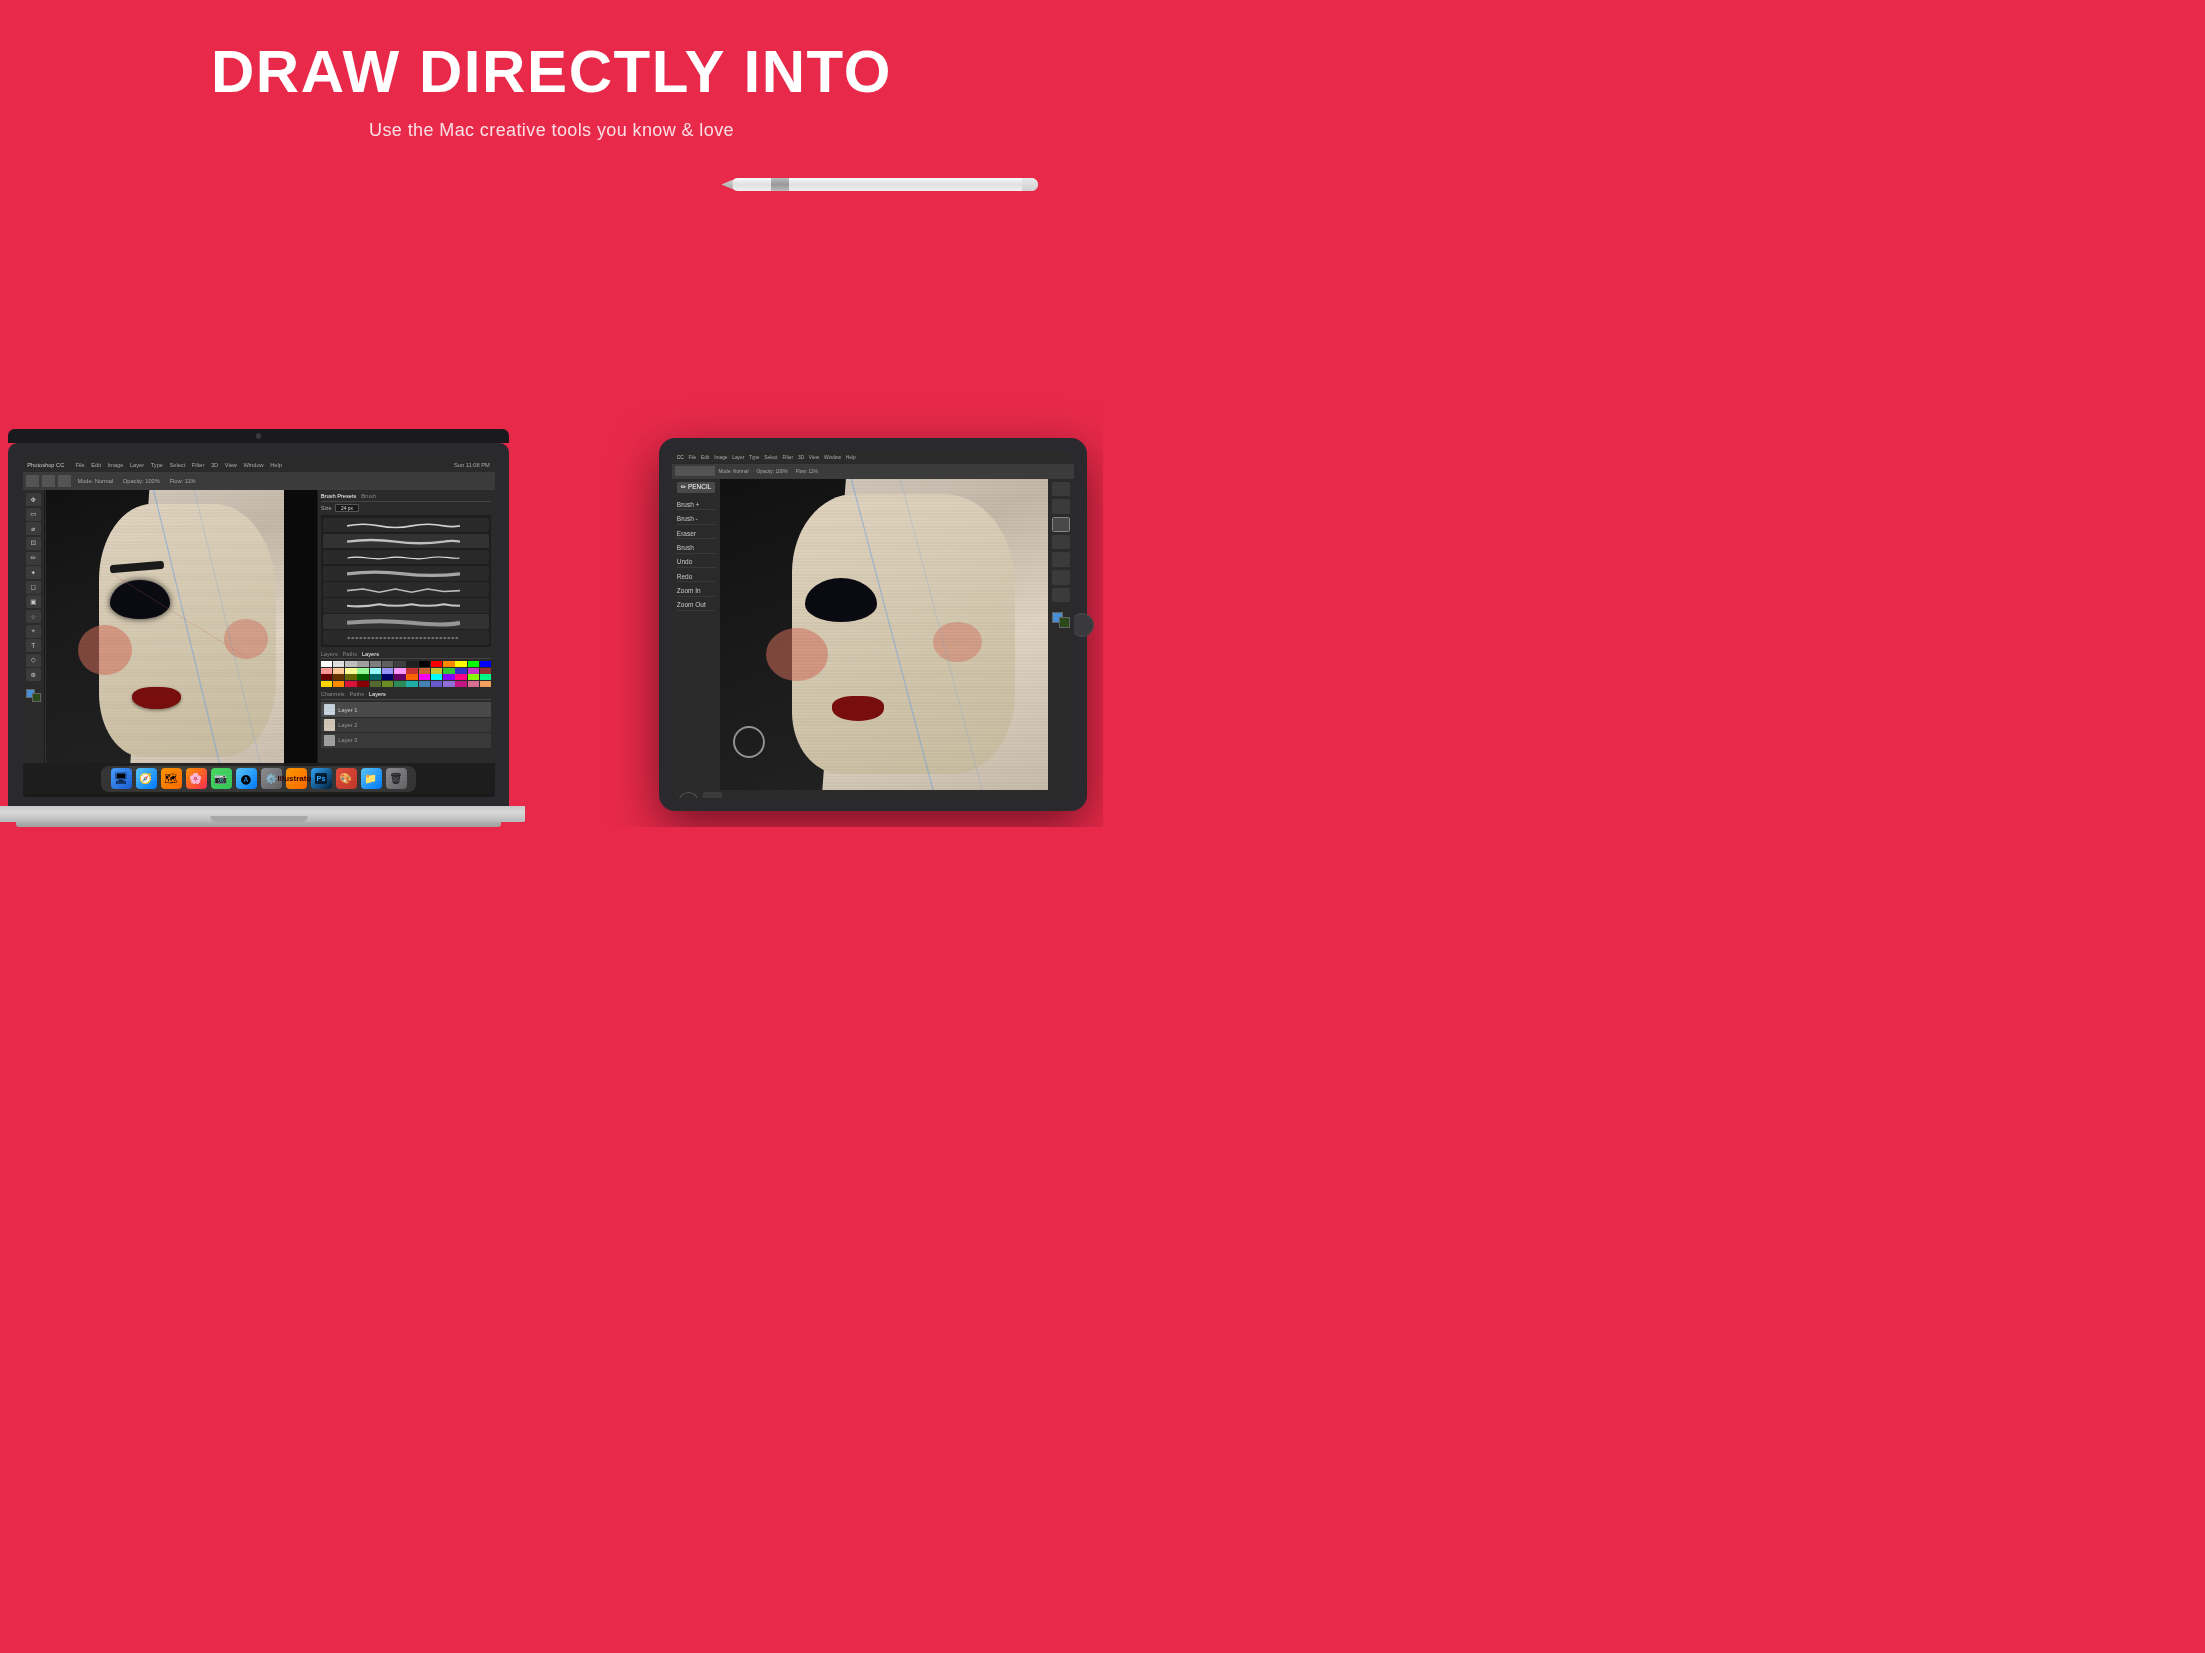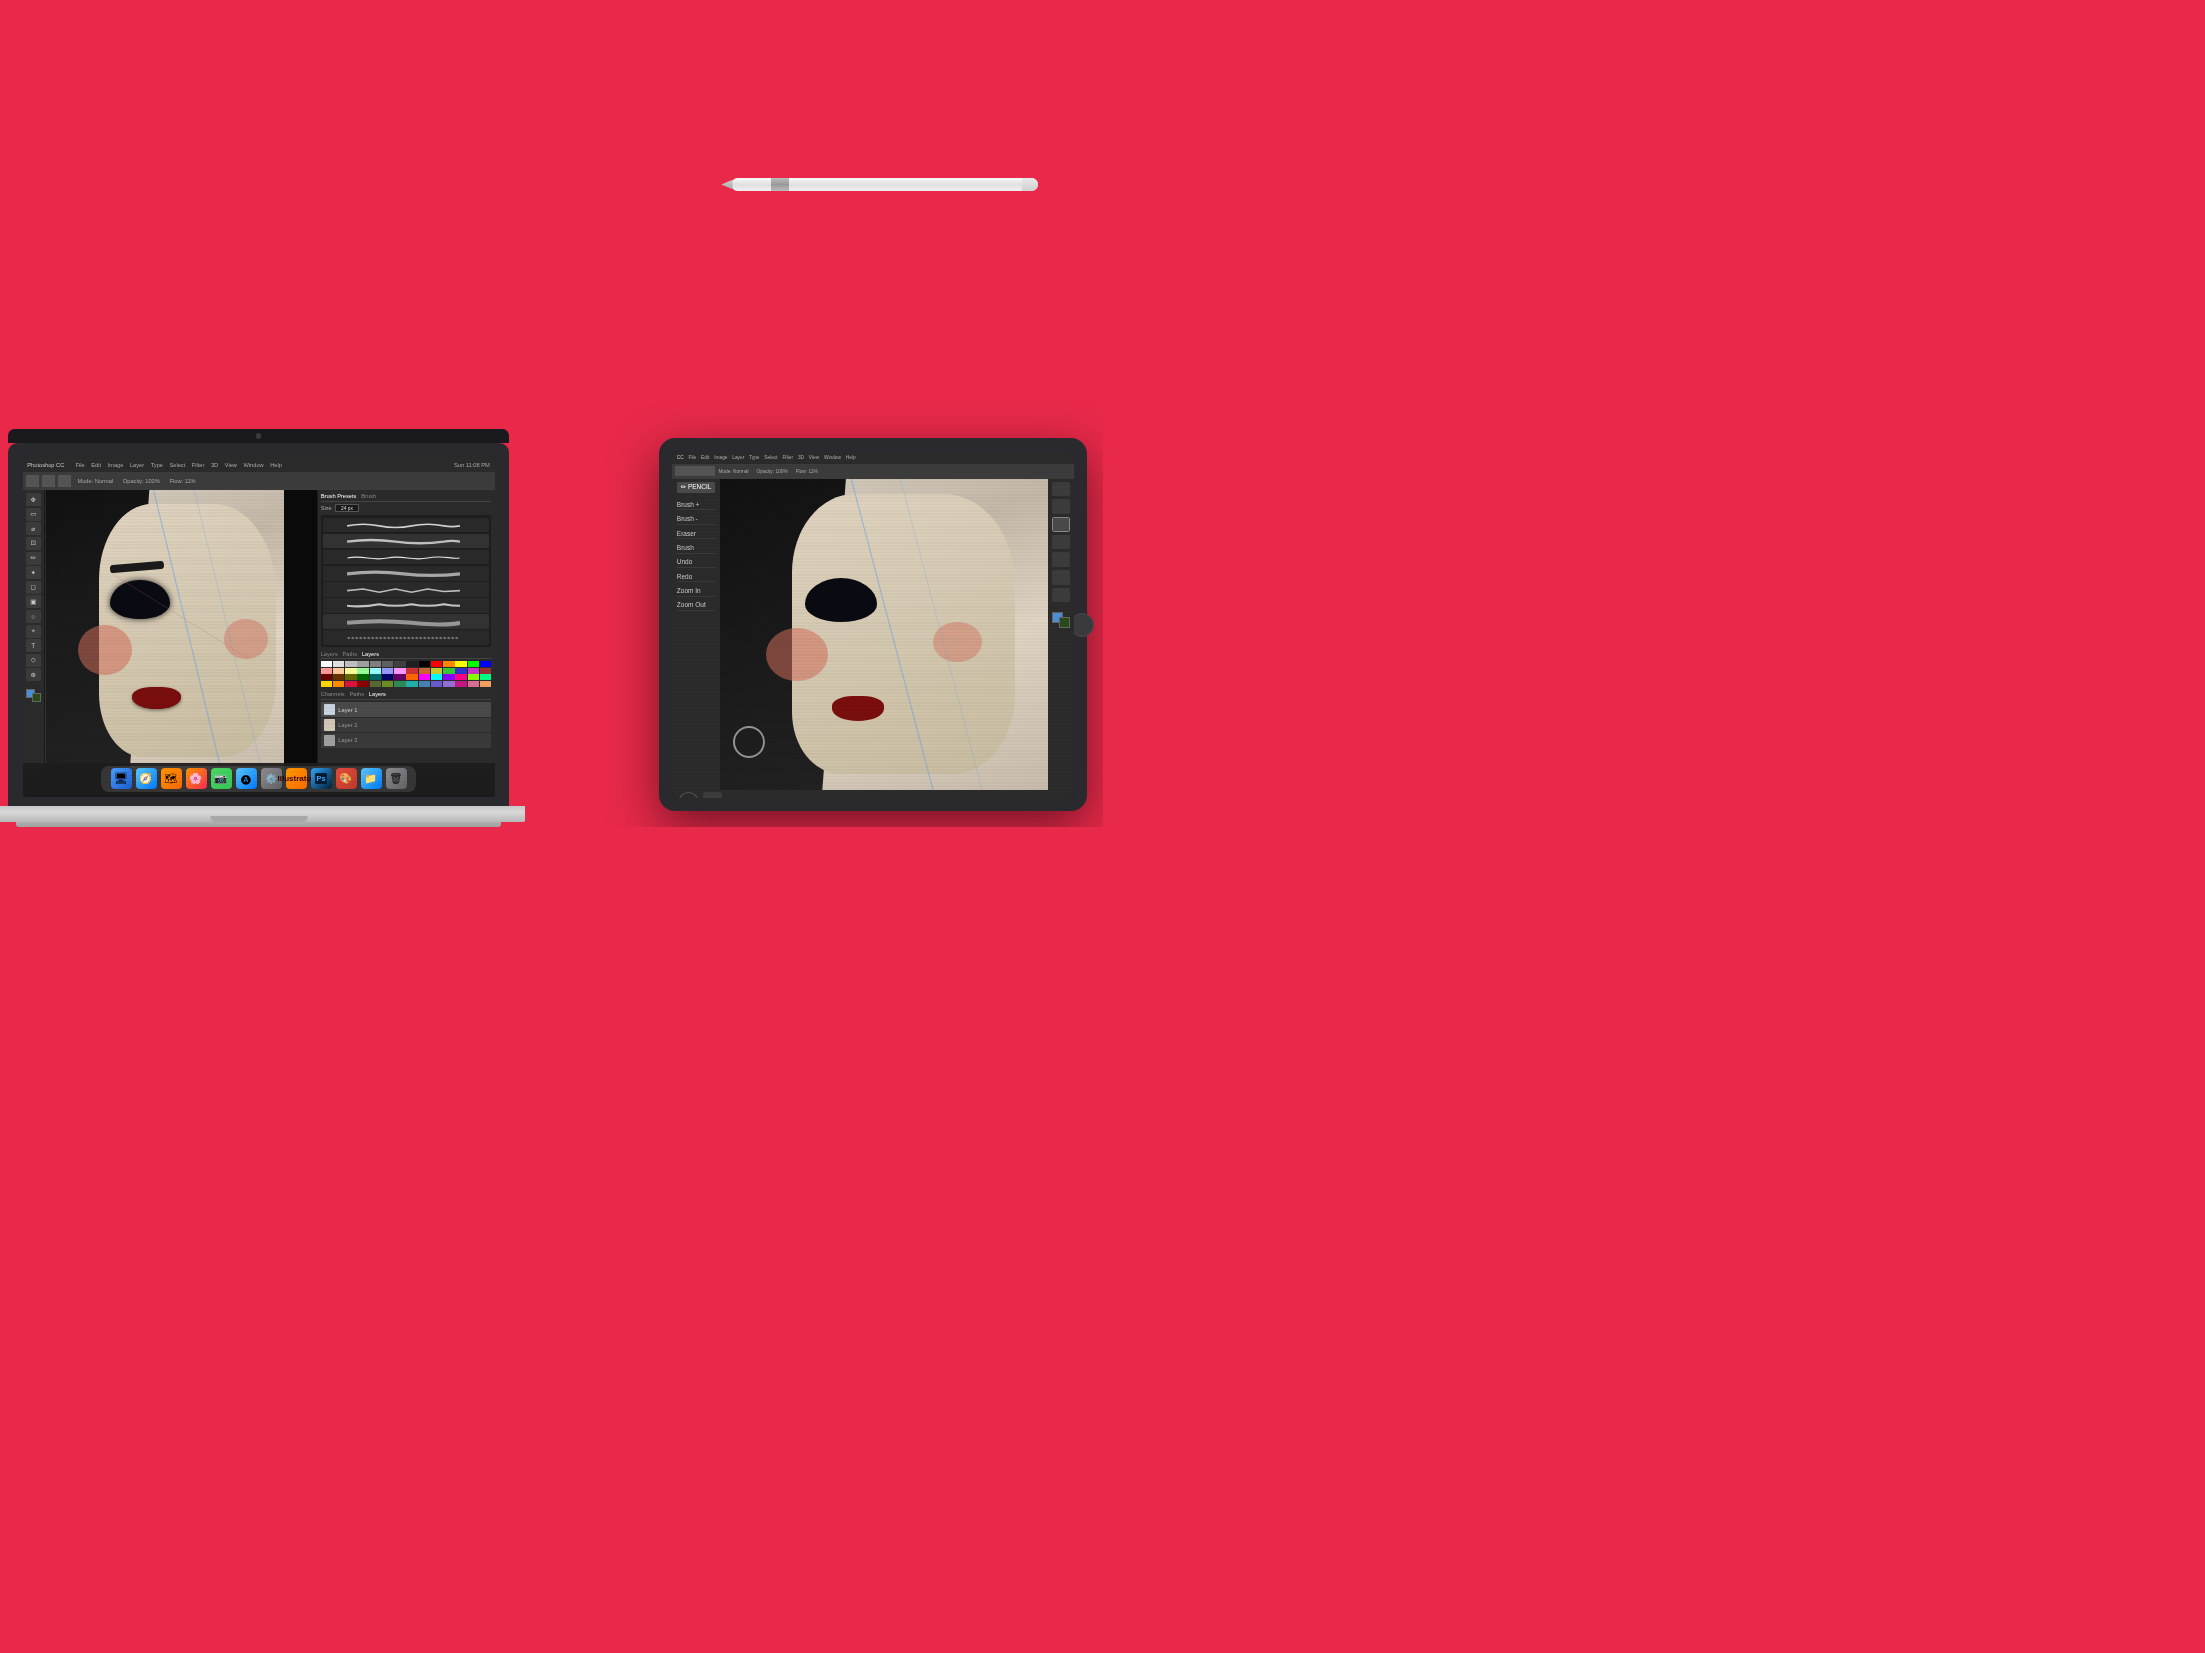--- a/index.html
+++ b/index.html
@@ -299,22 +299,23 @@
       );
       pointer-events: none;
       z-index: 10;
     }
   </style>
 </head>
 <body>
 
 <div class="header">
   <h1 class="main-title">
-    <br>
+    <span>DRAW DIRECTLY INTO</span><br>
   </h1>
+  <p class="subtitle">Use the Mac creative tools you know &amp; love</p>
 </div>
 
 <div style="position:absolute; top:178px; right:65px; display:flex; align-items:center;">
   <div style="width:307px; height:13px; background:linear-gradient(180deg, #f8f8f8 0%, #e0e0e0 50%, #f0f0f0 100%); border-radius:6.5px; position:relative; display:flex; align-items:center;">
 
     <div style="position:absolute; left:-9.7px; width:11.3px; height:9.7px; background:linear-gradient(180deg, #ccc 0%, #aaa 100%); clip-path:polygon(0 50%, 100% 0, 100% 100%); border-radius:1.6px;"></div>
 
     <div style="position:absolute; left:40px; width:18px; height:13px; background:linear-gradient(180deg, #bbb 0%, #999 50%, #bbb 100%);"></div>
 
     <div style="position:absolute; right:0; width:16px; height:13px; background:linear-gradient(180deg, #e8e8e8 0%, #d0d0d0 100%); border-radius:0 6.5px 6.5px 0;"></div>

